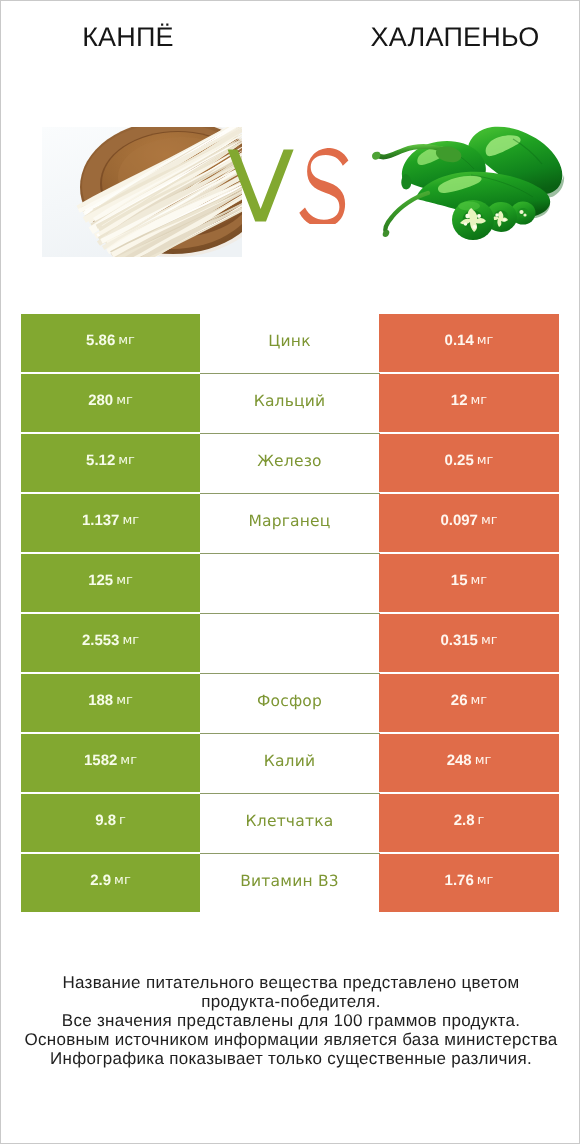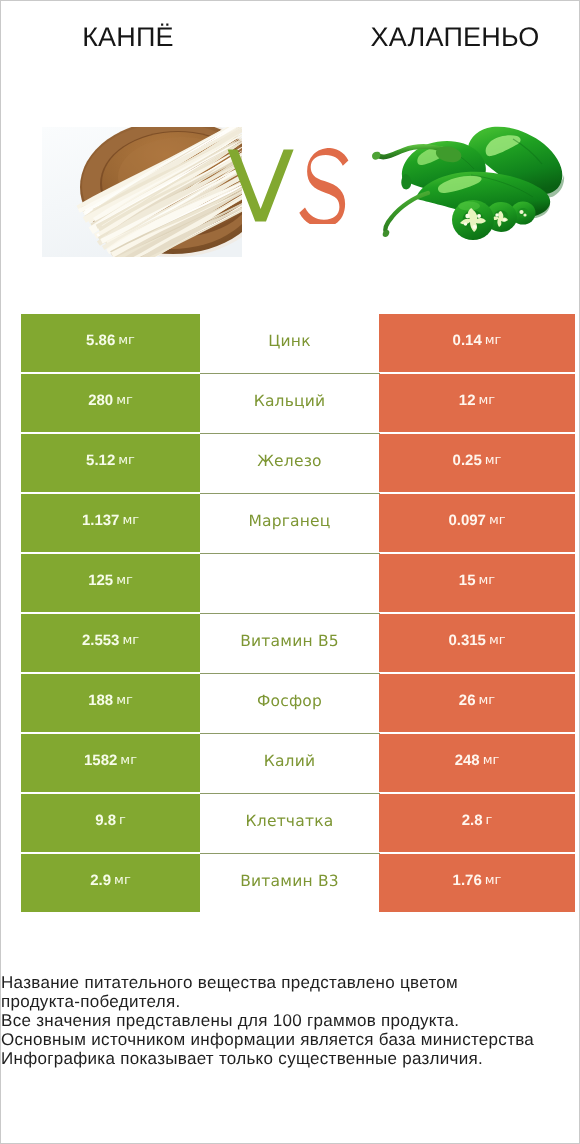--- a/index.html
+++ b/index.html
@@ -32,34 +32,34 @@
   .vs{position:absolute;left:226px;top:147px;width:140px;height:76px;}
 
   
   .table{position:absolute;left:20px;top:313px;width:538px;height:599px;}
   .row{position:absolute;left:0;width:538px;height:58px;}
   .cell{position:absolute;top:0;width:179px;height:58px;
         display:flex;align-items:center;justify-content:center;box-sizing:border-box;
         padding-bottom:5px;}
   .cell.left{left:0;background:var(--c-left,#82a830);color:var(--c-leftv,#f7fce9);}
   .cell.mid{left:179px;background:transparent;}
-  .cell.right{left:358px;width:196px;background:var(--c-right,#e06c49);color:var(--c-rightv,#fff6ee);}
+  .cell.right{left:358px;width:180px;background:var(--c-right,#e06c49);color:var(--c-rightv,#fff6ee);}
   .midbg{position:absolute;left:179px;top:0;width:180px;height:599px;background:#ffffff;}
   .divider{position:absolute;left:179px;width:180px;height:1px;background:var(--c-div,#8d9b68);}
   .cell.mid .nut{color:var(--c-nut,#7d9633);font-family:"DejaVu Sans",sans-serif;
                  font-size:15.5px;font-weight:400;letter-spacing:0.2px;line-height:16px;}
   .val{font-family:"Liberation Sans",sans-serif;font-size:15px;font-weight:700;
        letter-spacing:0px;line-height:16px;}
   .unit{font-family:"DejaVu Sans",sans-serif;font-size:13px;font-weight:400;
         margin-left:3px;line-height:16px;}
 
   
   .note{
     position:absolute;left:0;top:972px;width:580px;
-    color:var(--c-note,#1f1f1f);font-size:17px;line-height:19px;
+    text-align:center;color:var(--c-note,#1f1f1f);font-size:17px;line-height:19px;
     letter-spacing:0.3px;
   }
   .note p{margin:0;}
 </style>
 </head>
 <body>
 
 <div class="page">
 
   <div class="titles">
@@ -351,23 +351,20 @@
           <span class="val">15</span>
           <span class="unit">мг</span>
         </div>
       </div>
       <div class="divider" style="top: 239px;"></div>
       <div class="row" style="top: 300px;">
         <div class="cell left">
           <span class="val">2.553</span>
           <span class="unit">мг</span>
         </div>
-        <div class="cell mid">
-          <span class="nut">Витамин B5</span>
-        </div>
         <div class="cell right">
           <span class="val">0.315</span>
           <span class="unit">мг</span>
         </div>
       </div>
       <div class="divider" style="top: 299px;"></div>
       <div class="row" style="top: 360px;">
         <div class="cell left">
           <span class="val">188</span>
           <span class="unit">мг</span>

